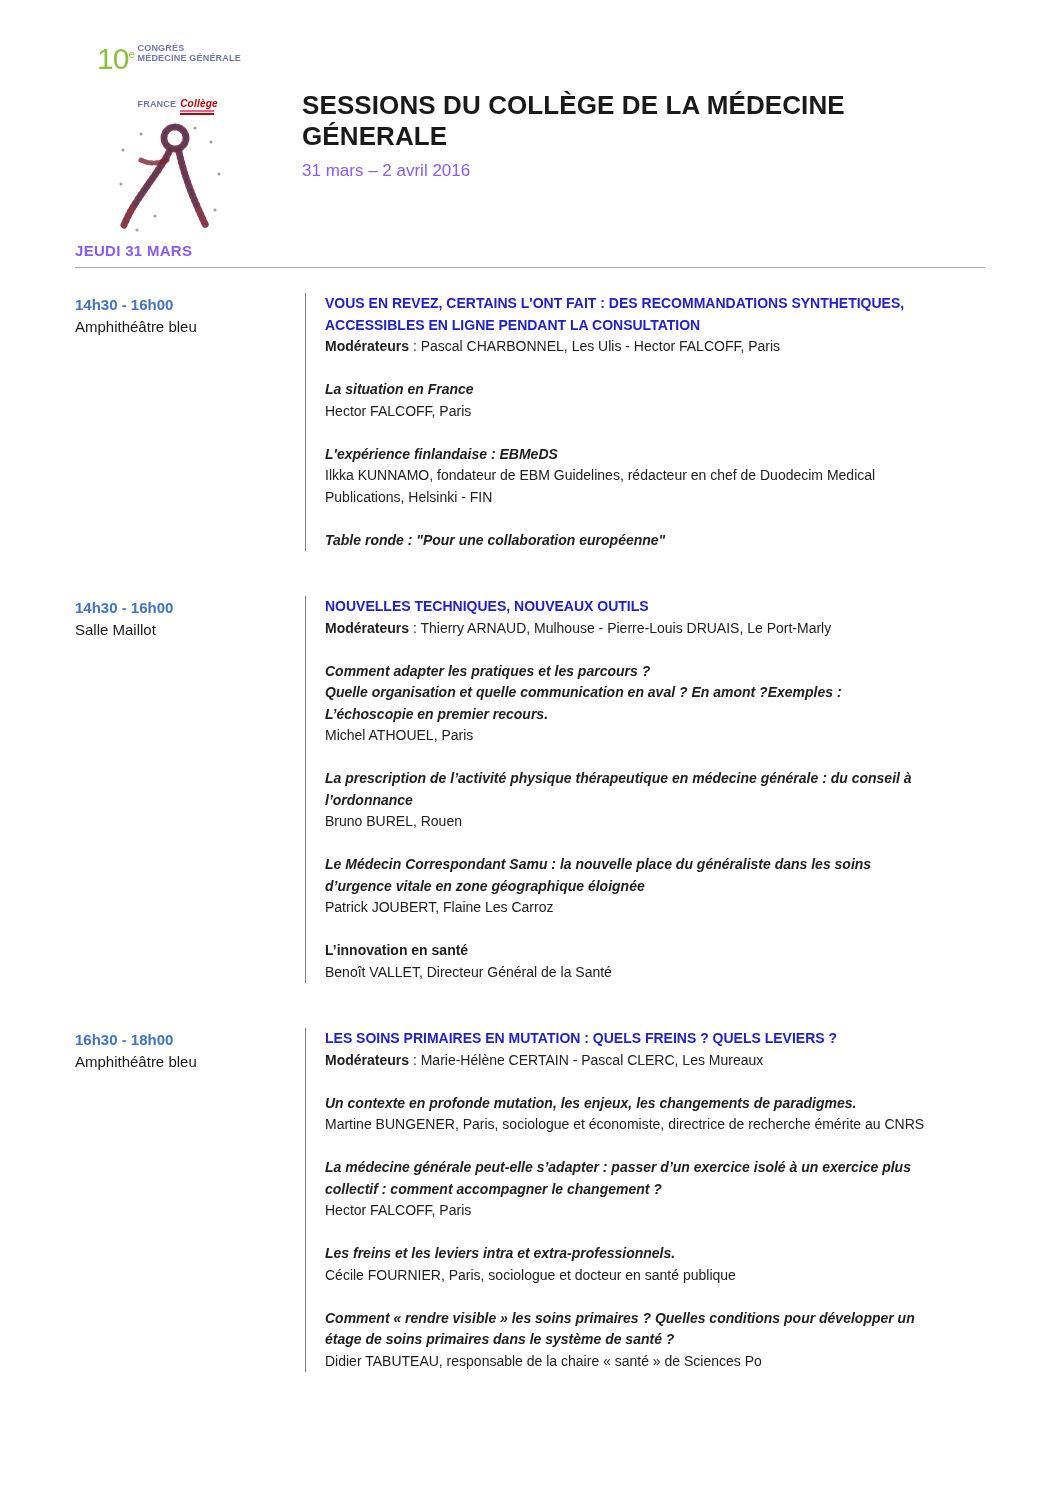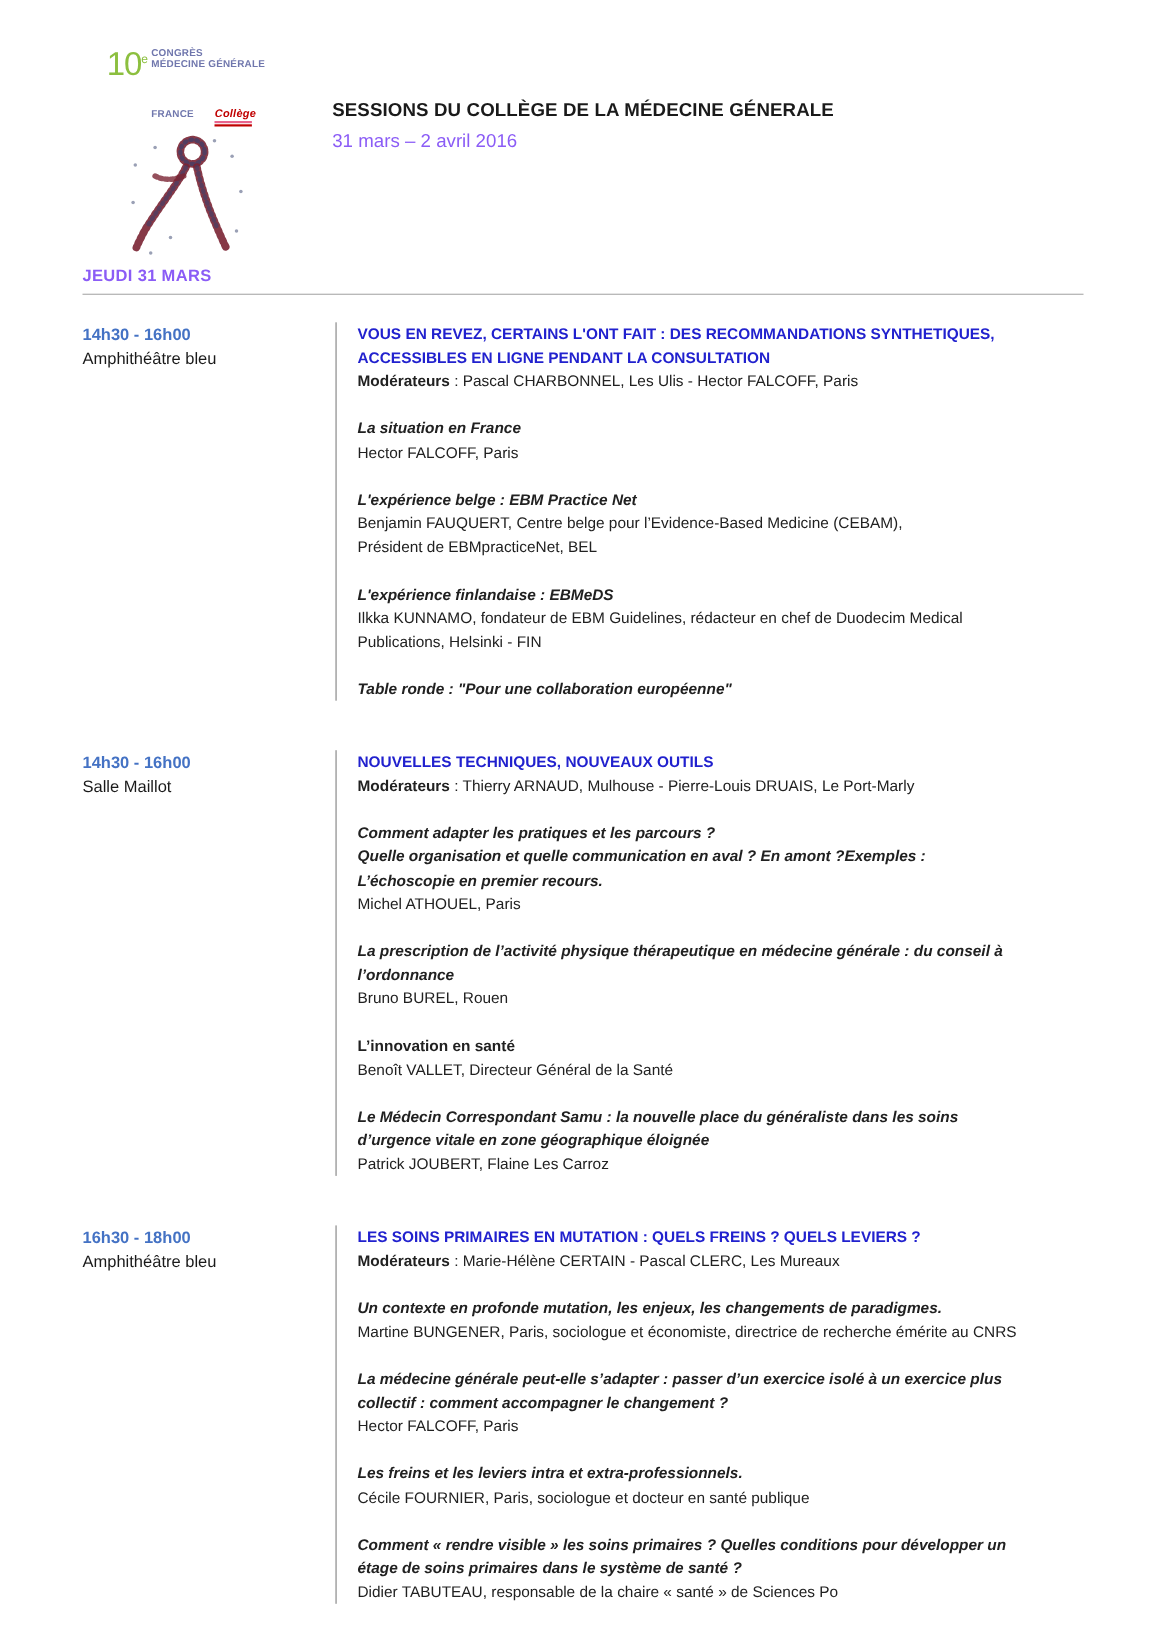--- a/index.html
+++ b/index.html
@@ -37,32 +37,32 @@
     color:var(--logo-green);
     font-size:30px;font-weight:400;line-height:28px;letter-spacing:-1px;
   }
   .logo-number sup{font-size:11px;}
   .logo-lines{margin-left:4px;margin-top:3px;line-height:10px;}
   .logo-line{
     color:var(--logo-slate);
     font-size:9px;font-weight:700;letter-spacing:.2px;line-height:10px;
     white-space:nowrap;
   }
-  .logo-line3{display:flex;align-items:baseline;gap:19px;text-align:right;}
+  .logo-line3{display:flex;align-items:baseline;gap:4px;text-align:right;}
   .logo-college{
     color:var(--logo-red);
     font-size:10px;font-weight:700;font-style:italic;line-height:10px;margin-top:36px;
   }
   .logo-redbars{display:block;width:34px;margin-top:1px;}
   .logo-redbars span{display:block;height:2px;margin-bottom:1px;}
   .figure-wrap{margin-top:4px;}
   
   .header-text{margin-left:57px;margin-top:50px;}
   .page-title{
-    font-size:17px;font-weight:700;color:#1a1a1a;letter-spacing:.1px;
+    font-size:26px;font-weight:700;color:#1a1a1a;letter-spacing:.1px;
   }
   .page-subtitle{
     font-size:17px;font-weight:400;color:#8b5cf6;margin-top:9px;
   }
   
   .day-heading{
     margin-top:40px;
     font-size:15px;font-weight:700;color:#8b5cf6;letter-spacing:.3px;
   }
   .day-divider{
@@ -171,25 +171,20 @@
     <div class="session-right">
       <div class="session-title">VOUS EN REVEZ, CERTAINS L'ONT FAIT : DES RECOMMANDATIONS SYNTHETIQUES,
 ACCESSIBLES EN LIGNE PENDANT LA CONSULTATION</div>
       <div class="moderators"><span class="lbl">Modérateurs</span><span> : Pascal CHARBONNEL, Les Ulis - Hector FALCOFF, Paris</span></div>
       <div class="talks">
   <div class="talk">
     <div class="talk-title">La situation en France</div>
     <div class="talk-speaker">Hector FALCOFF, Paris</div>
   </div>
 
-  <div class="talk">
-    <div class="talk-title">L'expérience belge : EBM Practice Net</div>
-    <div class="talk-speaker">Benjamin FAUQUERT, Centre belge pour l’Evidence-Based Medicine (CEBAM),
-Président de EBMpracticeNet, BEL</div>
-  </div>
 
   <div class="talk">
     <div class="talk-title">L'expérience finlandaise : EBMeDS</div>
     <div class="talk-speaker">Ilkka KUNNAMO, fondateur de EBM Guidelines, rédacteur en chef de Duodecim Medical
 Publications, Helsinki - FIN</div>
   </div>
 
   <div class="talk">
     <div class="talk-title">Table ronde : "Pour une collaboration européenne"</div>
 
@@ -214,28 +209,28 @@
     <div class="talk-speaker">Michel ATHOUEL, Paris</div>
   </div>
 
   <div class="talk">
     <div class="talk-title">La prescription de l’activité physique thérapeutique en médecine générale : du conseil à
 l’ordonnance</div>
     <div class="talk-speaker">Bruno BUREL, Rouen</div>
   </div>
 
   <div class="talk">
-    <div class="talk-title upright">L’innovation en santé</div>
-    <div class="talk-speaker">Benoît VALLET, Directeur Général de la Santé</div>
-  </div>
-
-  <div class="talk">
     <div class="talk-title">Le Médecin Correspondant Samu : la nouvelle place du généraliste dans les soins
 d’urgence vitale en zone géographique éloignée</div>
     <div class="talk-speaker">Patrick JOUBERT, Flaine Les Carroz</div>
+  </div>
+
+  <div class="talk">
+    <div class="talk-title upright">L’innovation en santé</div>
+    <div class="talk-speaker">Benoît VALLET, Directeur Général de la Santé</div>
   </div>
 </div>
     </div>
   </div>
 
   <div class="session">
     <div class="session-left">
       <div class="session-time">16h30 - 18h00</div>
       <div class="session-room">Amphithéâtre bleu</div>
     </div>

